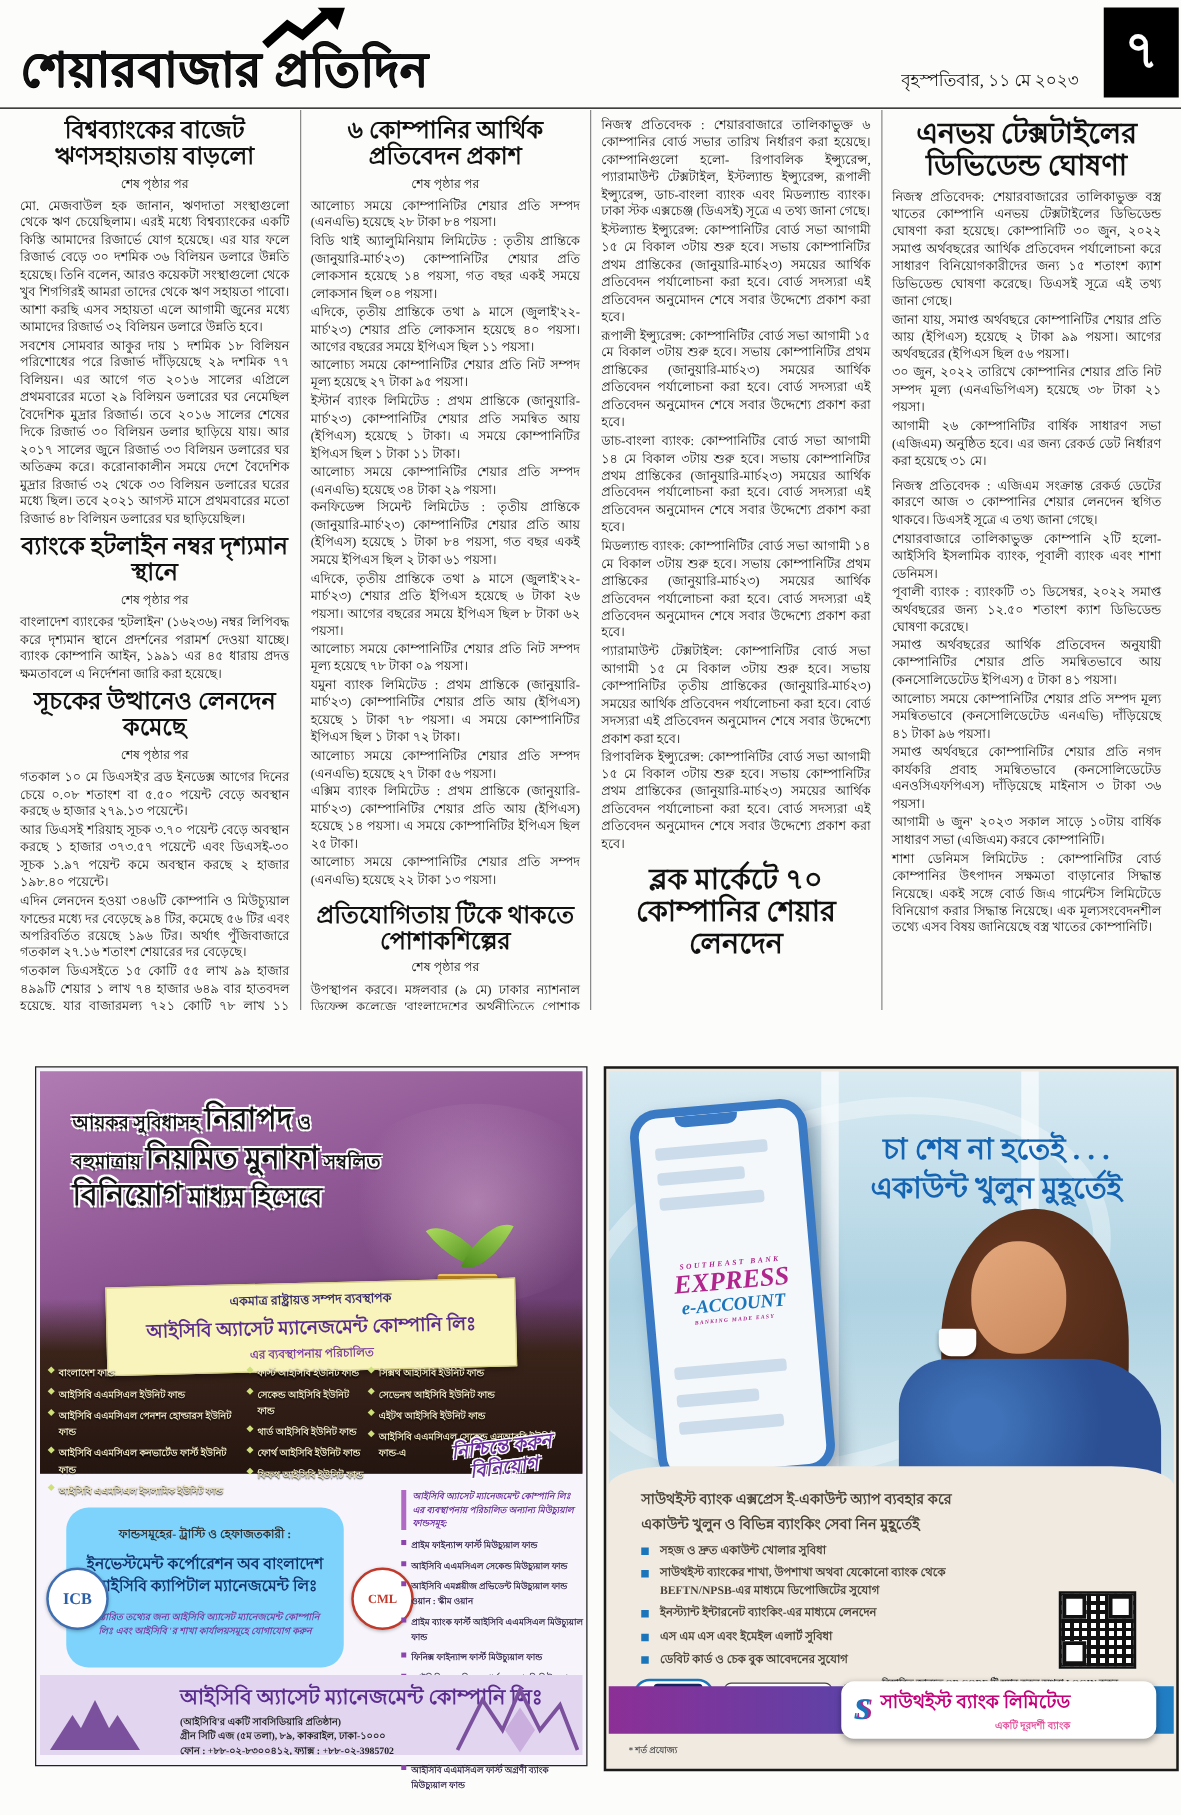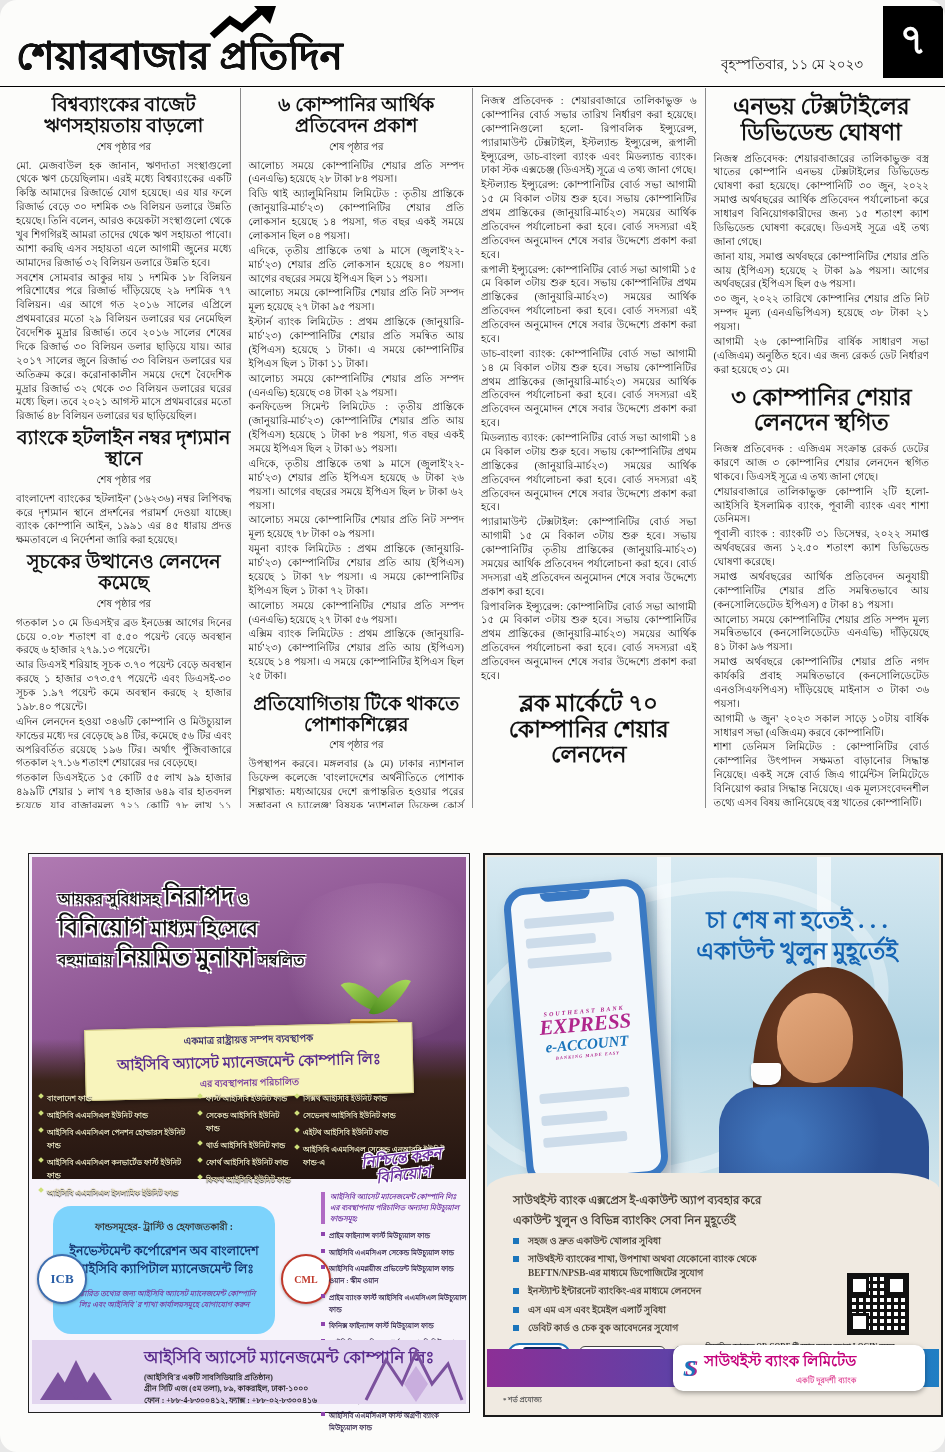--- a/index.html
+++ b/index.html
@@ -1,17 +1,17 @@
 <!DOCTYPE html>
 <html lang="bn"><head>
 <meta charset="utf-8">
 <style>
   html,body{margin:0;padding:0;background:#e8e8e8;}
   .page{position:relative;width:945px;height:1452px;margin:0 auto;background:#fcfcfa;
-        font-family:"Liberation Serif","DejaVu Sans",serif;color:#111;overflow:hidden;border-radius:17px;}
+        font-family:"Liberation Serif","DejaVu Sans",serif;color:#111;overflow:hidden;}
   
   .masthead{position:absolute;top:0;left:0;right:0;height:86px;border-bottom:1.6px solid #000;}
   .logo{position:absolute;left:16px;top:26px;font-size:38px;font-weight:900;letter-spacing:.5px;
         text-shadow:.8px 0 #000, .4px .4px #000;}
   .logo-arrow{position:absolute;left:208px;top:6px;}
   .issue-date{position:absolute;right:82px;top:54px;font-size:13.5px;}
   .pagebox{position:absolute;right:2px;top:6px;width:60px;height:72px;background:#000;color:#fff;
            display:flex;align-items:center;justify-content:center;font-size:42px;font-weight:700;}
   
   .cols{position:absolute;top:88px;left:8px;width:929px;height:720px;display:flex;}
@@ -184,20 +184,21 @@
           <p>এদিকে, তৃতীয় প্রান্তিকে তথা ৯ মাসে (জুলাই'২২- মার্চ'২৩) শেয়ার প্রতি লোকসান হয়েছে ৪০ পয়সা। আগের বছরের সময়ে ইপিএস ছিল ১১ পয়সা।</p>
           <p>আলোচ্য সময়ে কোম্পানিটির শেয়ার প্রতি নিট সম্পদ মূল্য হয়েছে ২৭ টাকা ৯৫ পয়সা।</p>
           <p>ইস্টার্ন ব্যাংক লিমিটেড : প্রথম প্রান্তিকে (জানুয়ারি-মার্চ'২৩) কোম্পানিটির শেয়ার প্রতি সমন্বিত আয় (ইপিএস) হয়েছে ১ টাকা। এ সময়ে কোম্পানিটির ইপিএস ছিল ১ টাকা ১১ টাকা।</p>
           <p>আলোচ্য সময়ে কোম্পানিটির শেয়ার প্রতি সম্পদ (এনএভি) হয়েছে ৩৪ টাকা ২৯ পয়সা।</p>
           <p>কনফিডেন্স সিমেন্ট লিমিটেড : তৃতীয় প্রান্তিকে (জানুয়ারি-মার্চ'২৩) কোম্পানিটির শেয়ার প্রতি আয় (ইপিএস) হয়েছে ১ টাকা ৮৪ পয়সা, গত বছর একই সময়ে ইপিএস ছিল ২ টাকা ৬১ পয়সা।</p>
           <p>এদিকে, তৃতীয় প্রান্তিকে তথা ৯ মাসে (জুলাই'২২- মার্চ'২৩) শেয়ার প্রতি ইপিএস হয়েছে ৬ টাকা ২৬ পয়সা। আগের বছরের সময়ে ইপিএস ছিল ৮ টাকা ৬২ পয়সা।</p>
           <p>আলোচ্য সময়ে কোম্পানিটির শেয়ার প্রতি নিট সম্পদ মূল্য হয়েছে ৭৮ টাকা ০৯ পয়সা।</p>
           <p>যমুনা ব্যাংক লিমিটেড : প্রথম প্রান্তিকে (জানুয়ারি-মার্চ'২৩) কোম্পানিটির শেয়ার প্রতি আয় (ইপিএস) হয়েছে ১ টাকা ৭৮ পয়সা। এ সময়ে কোম্পানিটির ইপিএস ছিল ১ টাকা ৭২ টাকা।</p>
           <p>আলোচ্য সময়ে কোম্পানিটির শেয়ার প্রতি সম্পদ (এনএভি) হয়েছে ২৭ টাকা ৫৬ পয়সা।</p>
           <p>এক্সিম ব্যাংক লিমিটেড : প্রথম প্রান্তিকে (জানুয়ারি-মার্চ'২৩) কোম্পানিটির শেয়ার প্রতি আয় (ইপিএস) হয়েছে ১৪ পয়সা। এ সময়ে কোম্পানিটির ইপিএস ছিল ২৫ টাকা।</p>
+          <p>আলোচ্য সময়ে কোম্পানিটির শেয়ার প্রতি সম্পদ (এনএভি) হয়েছে ২২ টাকা ১৩ পয়সা।</p>
         </div>
       <h2 class="hl hl-md" style="margin-top:10px">প্রতিযোগিতায় টিকে থাকতে পোশাকশিল্পের</h2>
       <div class="kicker">শেষ পৃষ্ঠার পর</div>
       <div class="body">
           <p>উপস্থাপন করবে। মঙ্গলবার (৯ মে) ঢাকার ন্যাশনাল ডিফেন্স কলেজে 'বাংলাদেশের অর্থনীতিতে পোশাক শিল্পখাত: মধ্যআয়ের দেশে রূপান্তরিত হওয়ার পরের সম্ভাবনা ও চ্যালেঞ্জ' বিষয়ক 'ন্যাশনাল ডিফেন্স কোর্স ২০২৩'-এ অংশগ্রহণকারীদের উদ্দেশে দেওয়া বক্তব্যে তিনি এসব কথা বলেন।</p>
         </div>
     </section>
 
     <section class="col">
       <div class="body" style="margin-top:4px">
@@ -214,41 +215,40 @@
     </section>
 
     <section class="col">
       <h2 class="hl hl-lg">এনভয় টেক্সটাইলের ডিভিডেন্ড ঘোষণা</h2>
       <div class="body" style="margin-top:6px">
           <p>নিজস্ব প্রতিবেদক: শেয়ারবাজারের তালিকাভুক্ত বস্ত্র খাতের কোম্পানি এনভয় টেক্সটাইলের ডিভিডেন্ড ঘোষণা করা হয়েছে। কোম্পানিটি ৩০ জুন, ২০২২ সমাপ্ত অর্থবছরের আর্থিক প্রতিবেদন পর্যালোচনা করে সাধারণ বিনিয়োগকারীদের জন্য ১৫ শতাংশ ক্যাশ ডিভিডেন্ড ঘোষণা করেছে। ডিএসই সূত্রে এই তথ্য জানা গেছে।</p>
           <p>জানা যায়, সমাপ্ত অর্থবছরে কোম্পানিটির শেয়ার প্রতি আয় (ইপিএস) হয়েছে ২ টাকা ৯৯ পয়সা। আগের অর্থবছরের (ইপিএস ছিল ৫৬ পয়সা।</p>
           <p>৩০ জুন, ২০২২ তারিখে কোম্পানির শেয়ার প্রতি নিট সম্পদ মূল্য (এনএভিপিএস) হয়েছে ৩৮ টাকা ২১ পয়সা।</p>
           <p>আগামী ২৬ কোম্পানিটির বার্ষিক সাধারণ সভা (এজিএম) অনুষ্ঠিত হবে। এর জন্য রেকর্ড ডেট নির্ধারণ করা হয়েছে ৩১ মে।</p>
         </div>
-      <h2 class="hl hl-lg" style="margin-top:8px">৩ কোম্পানির শেয়ার লেনদেন স্থগিত</h2>
       <div class="body" style="margin-top:6px">
           <p>নিজস্ব প্রতিবেদক : এজিএম সংক্রান্ত রেকর্ড ডেটের কারণে আজ ৩ কোম্পানির শেয়ার লেনদেন স্থগিত থাকবে। ডিএসই সূত্রে এ তথ্য জানা গেছে।</p>
           <p>শেয়ারবাজারে তালিকাভুক্ত কোম্পানি ২টি হলো- আইসিবি ইসলামিক ব্যাংক, পূবালী ব্যাংক এবং শাশা ডেনিমস।</p>
           <p>পূবালী ব্যাংক : ব্যাংকটি ৩১ ডিসেম্বর, ২০২২ সমাপ্ত অর্থবছরের জন্য ১২.৫০ শতাংশ ক্যাশ ডিভিডেন্ড ঘোষণা করেছে।</p>
           <p>সমাপ্ত অর্থবছরের আর্থিক প্রতিবেদন অনুযায়ী কোম্পানিটির শেয়ার প্রতি সমন্বিতভাবে আয় (কনসোলিডেটেড ইপিএস) ৫ টাকা ৪১ পয়সা।</p>
           <p>আলোচ্য সময়ে কোম্পানিটির শেয়ার প্রতি সম্পদ মূল্য সমন্বিতভাবে (কনসোলিডেটেড এনএভি) দাঁড়িয়েছে ৪১ টাকা ৯৬ পয়সা।</p>
           <p>সমাপ্ত অর্থবছরে কোম্পানিটির শেয়ার প্রতি নগদ কার্যকরি প্রবাহ সমন্বিতভাবে (কনসোলিডেটেড এনওসিএফপিএস) দাঁড়িয়েছে মাইনাস ৩ টাকা ৩৬ পয়সা।</p>
           <p>আগামী ৬ জুন' ২০২৩ সকাল সাড়ে ১০টায় বার্ষিক সাধারণ সভা (এজিএম) করবে কোম্পানিটি।</p>
           <p>শাশা ডেনিমস লিমিটেড : কোম্পানিটির বোর্ড কোম্পানির উৎপাদন সক্ষমতা বাড়ানোর সিদ্ধান্ত নিয়েছে। একই সঙ্গে বোর্ড জিএ গার্মেন্টস লিমিটেডে বিনিয়োগ করার সিদ্ধান্ত নিয়েছে। এক মূল্যসংবেদনশীল তথ্যে এসব বিষয় জানিয়েছে বস্ত্র খাতের কোম্পানিটি।</p>
         </div>
     </section>
   </main>
 
   <div class="ad ad-left">
     <div class="lphoto">
       <div class="glow"></div>
       <div class="lhead">
         <div><span class="s">আয়কর সুবিধাসহ </span><span class="b">নিরাপদ</span><span class="s"> ও</span></div>
+        <div><span class="s">বহুমাত্রায় </span><span class="b">নিয়মিত মুনাফা</span><span class="s"> সম্বলিত</span></div>
         <div><span class="b">বিনিয়োগ</span><span class="m"> মাধ্যম হিসেবে</span></div>
-        <div><span class="s">বহুমাত্রায় </span><span class="b">নিয়মিত মুনাফা</span><span class="s"> সম্বলিত</span></div>
       </div>
       <div class="coin c1"></div>
       <div class="coin c2"></div>
       <div class="coin c3"></div>
       <div class="sprout sp1"></div>
       <div class="sprout sp2"></div>
       <div class="sprout sp3"></div>
       <div class="soil"></div>
     </div>
 
@@ -316,21 +316,21 @@
       <svg width="100" height="62" viewBox="0 0 100 62" style="position:absolute;left:6px;top:2px;">
         <polygon points="18,58 38,18 58,58" fill="#7b519d"></polygon>
         <polygon points="2,58 20,30 38,58" fill="#7b519d"></polygon>
         <polygon points="38,58 56,30 74,58" fill="#7b519d"></polygon>
         <polygon points="38,34 38,10 50,22" fill="#fff" opacity="0.0"></polygon>
       </svg>
       <div class="lfo-text">
         <div class="f1">আইসিবি অ্যাসেট ম্যানেজমেন্ট কোম্পানি লিঃ</div>
         <div class="f2">(আইসিবি'র একটি সাবসিডিয়ারি প্রতিষ্ঠান)</div>
         <div class="f3">গ্রীন সিটি এজ (৫ম তলা), ৮৯, কাকরাইল, ঢাকা-১০০০</div>
-        <div class="f4">ফোন : +৮৮-4-৮৩০০৪১২, ফ্যাক্স : +৮৮-০২-৮৩০০৪১৬</div>
+        <div class="f4">ফোন : +৮৮-০২-৮৩০০৪১২, ফ্যাক্স : +৮৮-০২-3985702</div>
 
       </div>
       <svg width="100" height="60" viewBox="0 0 100 60" style="position:absolute;right:2px;top:4px;">
         <polyline points="2,56 22,16 38,40 52,8 68,40 84,20 98,56" fill="none" stroke="#7b519d" stroke-width="3"></polyline>
         <polygon points="52,22 64,40 52,58 40,40" fill="#c9aede"></polygon>
       </svg>
     </div>
   </div>
 
   <div class="ad ad-right">

